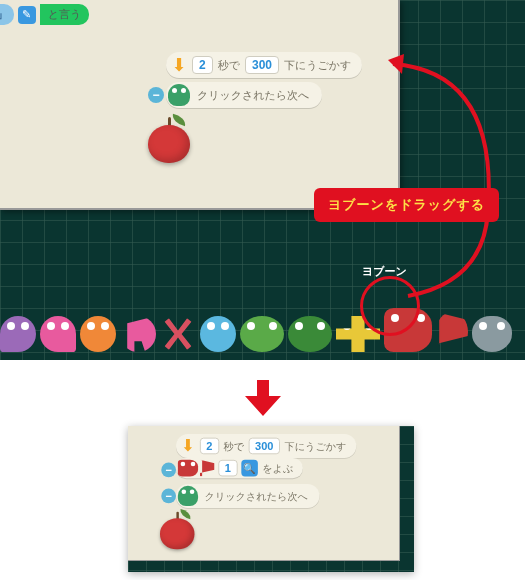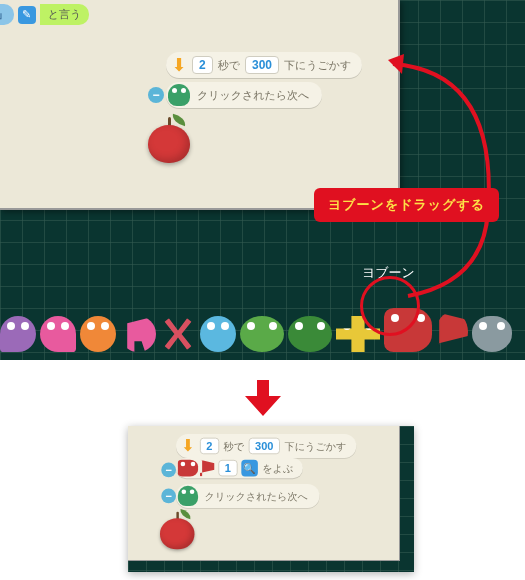--- a/index.html
+++ b/index.html
@@ -10,21 +10,21 @@
   .grid-bg { position: absolute; inset: 0; background-image: 
     linear-gradient(rgba(50,90,80,0.6) 1px, transparent 1px),
     linear-gradient(90deg, rgba(50,90,80,0.6) 1px, transparent 1px);
     background-size: 22px 22px; }
   .script-area { position: absolute; top: 0; left: 0; width: 400px; height: 210px; background: #ece8d8; border-right: 2px solid #999; border-bottom: 2px solid #999; box-shadow: 2px 2px 6px rgba(0,0,0,0.4); }
   
   
   .say-block { position: absolute; top: 4px; left: -38px; display: flex; align-items: center; gap: 4px; }
   .say-left { background: #8bc5e8; color: #2a5a8a; padding: 3px 6px; border-radius: 10px; font-size: 11px; font-weight: bold; }
   .pencil-icon { width: 18px; height: 18px; background: #3998e0; border-radius: 4px; display: flex; align-items: center; justify-content: center; color: #fff; font-size: 11px; }
-  .say-right { background: #bef264; color: #555; padding: 3px 8px; border-radius: 0 10px 10px 0; font-size: 11px; }
+  .say-right { background: #22c55e; color: #555; padding: 3px 8px; border-radius: 0 10px 10px 0; font-size: 11px; }
   
   
   .block-row { position: absolute; display: flex; align-items: center; background: #f5f2e6; border-radius: 14px; padding: 2px 8px 2px 2px; box-shadow: 0 1px 0 rgba(0,0,0,0.15); }
   .block-top1 { top: 52px; left: 166px; }
   .arrow-icon { width: 22px; height: 22px; display: flex; align-items: center; justify-content: center; }
   .down-arrow { color: #f5a623; font-size: 18px; }
   .num-input { background: #fff; border: 1px solid #d0cdc0; border-radius: 4px; padding: 1px 6px; color: #2a8fd8; font-weight: bold; font-size: 12px; min-width: 20px; text-align: center; margin: 0 2px; }
   .block-text { color: #7a7565; font-size: 11px; margin: 0 3px; }
   
   
@@ -49,21 +49,21 @@
   .char-eyes::before { left: 7px; } .char-eyes::after { right: 7px; }
   .c-purple { background: #9b6ab8; } .c-pink { background: #e85a9e; } .c-orange { background: #f08838; } .c-ltblue { background: #5bb8e0; } .c-green { background: #5aaa48; }
   .c-dgreen { background: #3a8a38; } .c-yellow { background: #e8c838; width: 44px; }
   .c-megaphone { background: #c83838; width: 48px; height: 44px; border-radius: 20% 40% 40% 20%; }
   .c-flag { background: #c83838; width: 32px; height: 40px; clip-path: polygon(0 0, 100% 20%, 100% 60%, 0 80%, 0 100%, 10% 100%, 10% 0); }
   .c-mouse { background: #8a9aa0; width: 40px; border-radius: 50% 50% 55% 55%; }
   .note { background: #e85a9e; clip-path: polygon(20% 100%, 20% 20%, 100% 0%, 100% 80%, 70% 100%, 60% 70%, 40% 70%, 40% 100%); }
   .scissors { background: #d85060; clip-path: polygon(0 0, 40% 50%, 0 100%, 20% 100%, 50% 60%, 80% 100%, 100% 100%, 60% 50%, 100% 0, 80% 0, 50% 40%, 20% 0); }
   
   .highlight-ring { position: absolute; top: 276px; left: 360px; width: 60px; height: 60px; border: 3px solid #e01020; border-radius: 50%; pointer-events: none; }
-  .yobun-label { position: absolute; top: 264px; left: 362px; color: #fff; font-size: 13px; font-weight: normal; }
+  .yobun-label { position: absolute; top: 264px; left: 362px; color: #fff; font-size: 11px; font-weight: bold; }
   
   
   .callout { position: absolute; top: 188px; left: 314px; background: #e01020; color: #fde047; padding: 8px 14px; border-radius: 6px; font-size: 13px; font-weight: bold; letter-spacing: 1px; }
   
   
   .curve-arrow { position: absolute; top: 52px; left: 388px; width: 120px; height: 260px; pointer-events: none; }
   .down-arrow-big { position: absolute; top: 378px; left: 243px; width: 40px; height: 40px; color: #e01020; }
   
   
   .bottom-panel { position: absolute; top: 426px; left: 128px; width: 286px; height: 146px; background: #0a3530; box-shadow: 0 2px 8px rgba(0,0,0,0.3); }

